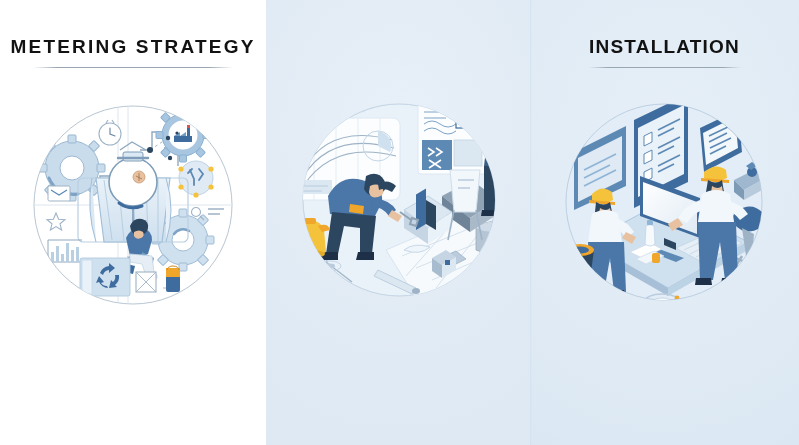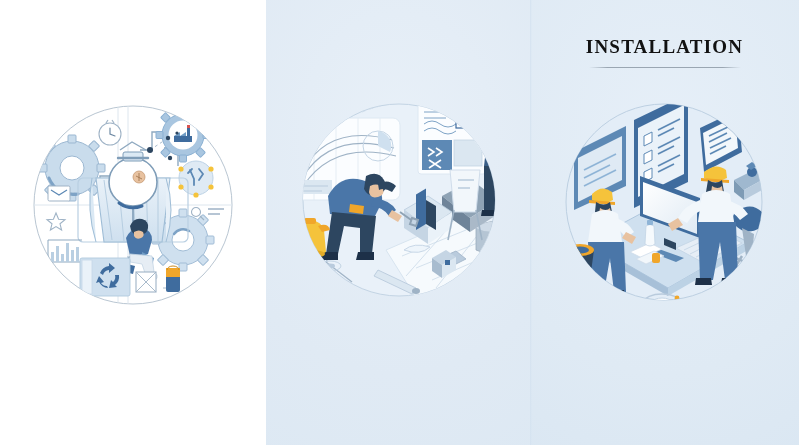--- a/index.html
+++ b/index.html
@@ -8,21 +8,21 @@
     font-family:"Liberation Sans", sans-serif;
     background:#ffffff;
   }
   .board{position:relative;width:799px;height:445px;display:flex;}
 
   .panel{position:relative;height:445px;overflow:hidden;}
   .panel-1{width:266px;background:#ffffff;}
   .panel-2{width:264px;background:
       radial-gradient(120% 90% at 50% 30%, #e8f0f8 0%, #e0eaf4 60%, #dce8f3 100%);}
   .panel-3{width:269px;background:
-      radial-gradient(120% 90% at 50% 30%, #e6eff8 0%, #dfeaf4 60%, #d9e6f2 100%); font-family: Liberation Serif, serif;}
+      radial-gradient(120% 90% at 50% 30%, #e6eff8 0%, #dfeaf4 60%, #d9e6f2 100%);}
   .panel-3:before{
     content:"";position:absolute;left:0;top:0;width:2px;height:100%;
     background:linear-gradient(to right,#d4e2f0,rgba(212,226,240,0));
   }
 
   .title-wrap{position:absolute;left:0;right:0;top:36px;text-align:center;}
   .title{
     font-size:19px;font-weight:bold;letter-spacing:1.2px;color:#121212;
     line-height:22px;white-space:nowrap;
   }
@@ -38,20 +38,24 @@
   .art{position:absolute;left:0;top:0;width:100%;height:100%;}
   .art svg{display:block;width:100%;height:100%;}
 </style>
 </head>
 <body>
 
 <div class="board">
 
   <section class="panel panel-1">
 
+    <div class="title-wrap">
+      <div class="title">METERING  STRATEGY</div>
+      <div class="rule"></div>
+    </div>
 
     <div class="art">
       <svg viewBox="0 0 266 445" xmlns="http://www.w3.org/2000/svg">
         <defs>
           <clipPath id="c1">
               <circle cx="133" cy="205" r="99"></circle>
             </clipPath>
           <linearGradient id="g-body" x1="0" y1="0" x2="0" y2="1">
             <stop offset="0" stop-color="#eaf2f9"></stop>
               <stop offset="1" stop-color="#cfe0ef"></stop>

